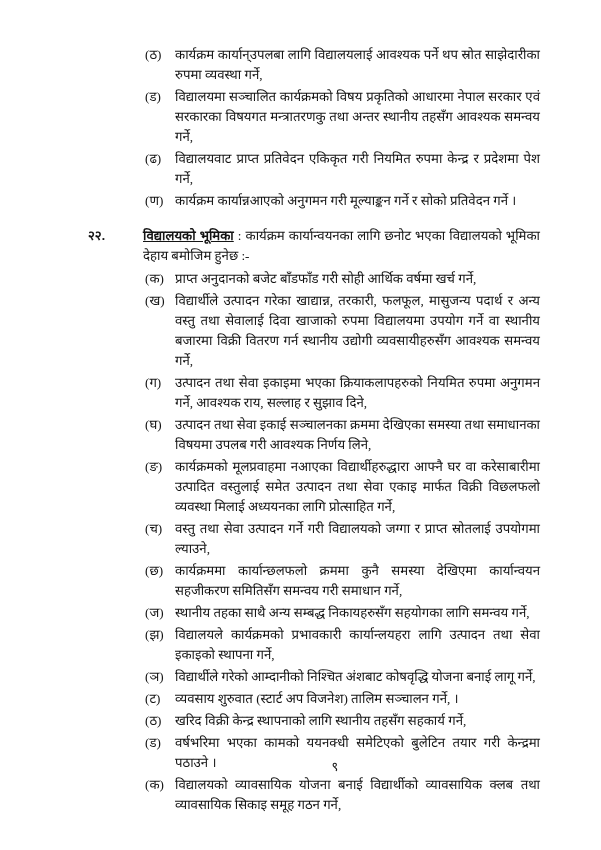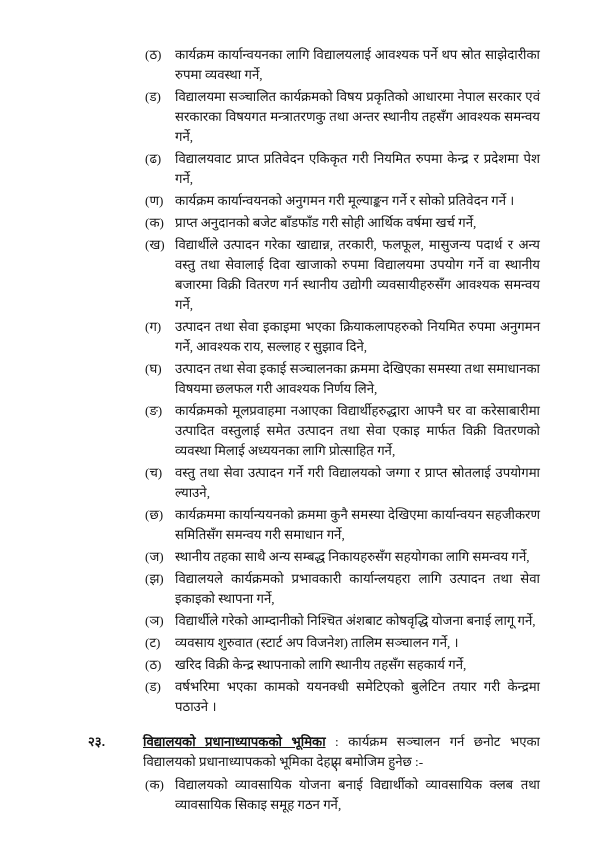--- a/index.html
+++ b/index.html
@@ -64,75 +64,79 @@
 </head>
 <body>
 
 <div class="page">
   <div class="doc">
 
     <div class="item-list">
 
         <div class="item">
           <span class="item-label">(ठ)</span>
-          <span class="item-text">कार्यक्रम कार्यान्वयनका लागि विद्यालयलाई आवश्यक पर्ने थप स्रोत साझेदारीका रुपमा व्यवस्था गर्ने,</span>
+          <span class="item-text">कार्यक्रम कार्यान्उपलबा लागि विद्यालयलाई आवश्यक पर्ने थप स्रोत साझेदारीका रुपमा व्यवस्था गर्ने,</span>
         </div>
 
         <div class="item">
           <span class="item-label">(ड)</span>
           <span class="item-text">विद्यालयमा सञ्चालित कार्यक्रमको विषय प्रकृतिको आधारमा नेपाल सरकार एवं सरकारका विषयगत मन्त्रातरणकु  तथा अन्तर स्थानीय तहसँग आवश्यक समन्वय गर्ने,</span>
         </div>
 
         <div class="item">
           <span class="item-label">(ढ)</span>
           <span class="item-text">विद्यालयवाट प्राप्त प्रतिवेदन एकिकृत गरी नियमित रुपमा केन्द्र र प्रदेशमा पेश गर्ने,</span>
         </div>
 
         <div class="item">
           <span class="item-label">(ण)</span>
-          <span class="item-text">कार्यक्रम कार्यान्वयनको अनुगमन गरी मूल्याङ्कन गर्ने र सोको प्रतिवेदन गर्ने ।</span>
+          <span class="item-text">कार्यक्रम कार्यान्नआएको अनुगमन गरी मूल्याङ्कन गर्ने र सोको प्रतिवेदन गर्ने ।</span>
         </div>
       </div>
 
+    <div class="section">
+        <span class="sec-num">२२.</span>
+        <div class="sec-body"><span class="sec-title">विद्यालयको भूमिका</span><span class="sec-intro"> : कार्यक्रम कार्यान्वयनका लागि छनोट भएका विद्यालयको भूमिका देहाय बमोजिम हुनेछ :-</span></div>
+      </div>
 
     <div class="item-list">
 
         <div class="item">
           <span class="item-label">(क)</span>
           <span class="item-text">प्राप्त अनुदानको बजेट बाँडफाँड गरी सोही आर्थिक वर्षमा खर्च गर्ने,</span>
         </div>
 
         <div class="item">
           <span class="item-label">(ख)</span>
           <span class="item-text">विद्यार्थीले उत्पादन गरेका खाद्यान्न, तरकारी, फलफूल, मासुजन्य पदार्थ र अन्य वस्तु तथा सेवालाई दिवा खाजाको रुपमा विद्यालयमा उपयोग गर्ने वा स्थानीय बजारमा विक्री वितरण गर्न स्थानीय उद्योगी व्यवसायीहरुसँग आवश्यक समन्वय गर्ने,</span>
         </div>
 
         <div class="item">
           <span class="item-label">(ग)</span>
           <span class="item-text">उत्पादन तथा सेवा इकाइमा भएका क्रियाकलापहरुको नियमित रुपमा अनुगमन गर्ने, आवश्यक राय, सल्लाह र सुझाव दिने,</span>
         </div>
 
         <div class="item">
           <span class="item-label">(घ)</span>
-          <span class="item-text">उत्पादन तथा सेवा इकाई सञ्चालनका क्रममा देखिएका समस्या तथा समाधानका विषयमा छलफल गरी आवश्यक निर्णय लिने,</span>
+          <span class="item-text">उत्पादन तथा सेवा इकाई सञ्चालनका क्रममा देखिएका समस्या तथा समाधानका विषयमा उपलब गरी आवश्यक निर्णय लिने,</span>
         </div>
 
         <div class="item">
           <span class="item-label">(ङ)</span>
-          <span class="item-text">कार्यक्रमको मूलप्रवाहमा नआएका विद्यार्थीहरुद्धारा आफ्नै घर वा करेसाबारीमा उत्पादित वस्तुलाई समेत उत्पादन तथा सेवा एकाइ मार्फत विक्री वितरणको व्यवस्था मिलाई अध्ययनका  लागि प्रोत्साहित गर्ने,</span>
+          <span class="item-text">कार्यक्रमको मूलप्रवाहमा नआएका विद्यार्थीहरुद्धारा आफ्नै घर वा करेसाबारीमा उत्पादित वस्तुलाई समेत उत्पादन तथा सेवा एकाइ मार्फत विक्री विछलफलो व्यवस्था मिलाई अध्ययनका  लागि प्रोत्साहित गर्ने,</span>
         </div>
 
         <div class="item">
           <span class="item-label">(च)</span>
           <span class="item-text">वस्तु तथा सेवा उत्पादन गर्ने गरी विद्यालयको जग्गा र प्राप्त स्रोतलाई उपयोगमा ल्याउने,</span>
         </div>
 
         <div class="item">
           <span class="item-label">(छ)</span>
-          <span class="item-text">कार्यक्रममा कार्यान्ययनको क्रममा कुनै समस्या देखिएमा कार्यान्वयन सहजीकरण समितिसँग समन्वय गरी समाधान गर्ने,</span>
+          <span class="item-text">कार्यक्रममा कार्यान्छलफलो क्रममा कुनै समस्या देखिएमा कार्यान्वयन सहजीकरण समितिसँग समन्वय गरी समाधान गर्ने,</span>
         </div>
 
         <div class="item">
           <span class="item-label">(ज)</span>
           <span class="item-text">स्थानीय तहका साथै  अन्य सम्बद्ध निकायहरुसँग सहयोगका लागि समन्वय गर्ने,</span>
         </div>
 
         <div class="item">
           <span class="item-label">(झ)</span>
           <span class="item-text">विद्यालयले कार्यक्रमको प्रभावकारी कार्यान्लयहरा लागि उत्पादन तथा सेवा इकाइको स्थापना गर्ने,</span>
@@ -152,24 +156,20 @@
           <span class="item-label">(ठ)</span>
           <span class="item-text">खरिद विक्री केन्द्र स्थापनाको लागि स्थानीय तहसँग सहकार्य गर्ने,</span>
         </div>
 
         <div class="item">
           <span class="item-label">(ड)</span>
           <span class="item-text">वर्षभरिमा भएका कामको ययनक्धी समेटिएको बुलेटिन तयार गरी केन्द्रमा पठाउने ।</span>
         </div>
       </div>
 
-    <div class="section">
-        <span class="sec-num">२३.</span>
-        <div class="sec-body"><span class="sec-title">विद्यालयको प्रधानाध्यापकको भूमिका</span><span class="sec-intro"> : कार्यक्रम सञ्चालन गर्न छनोट भएका विद्यालयको प्रधानाध्यापकको भूमिका देहाय बमोजिम हुनेछ :-</span></div>
-      </div>
 
     <div class="item-list">
 
         <div class="item">
           <span class="item-label">(क)</span>
           <span class="item-text">विद्यालयको व्यावसायिक योजना बनाई विद्यार्थीको व्यावसायिक क्लब तथा व्यावसायिक सिकाइ समूह गठन गर्ने,</span>
         </div>
       </div>
 
   </div>

